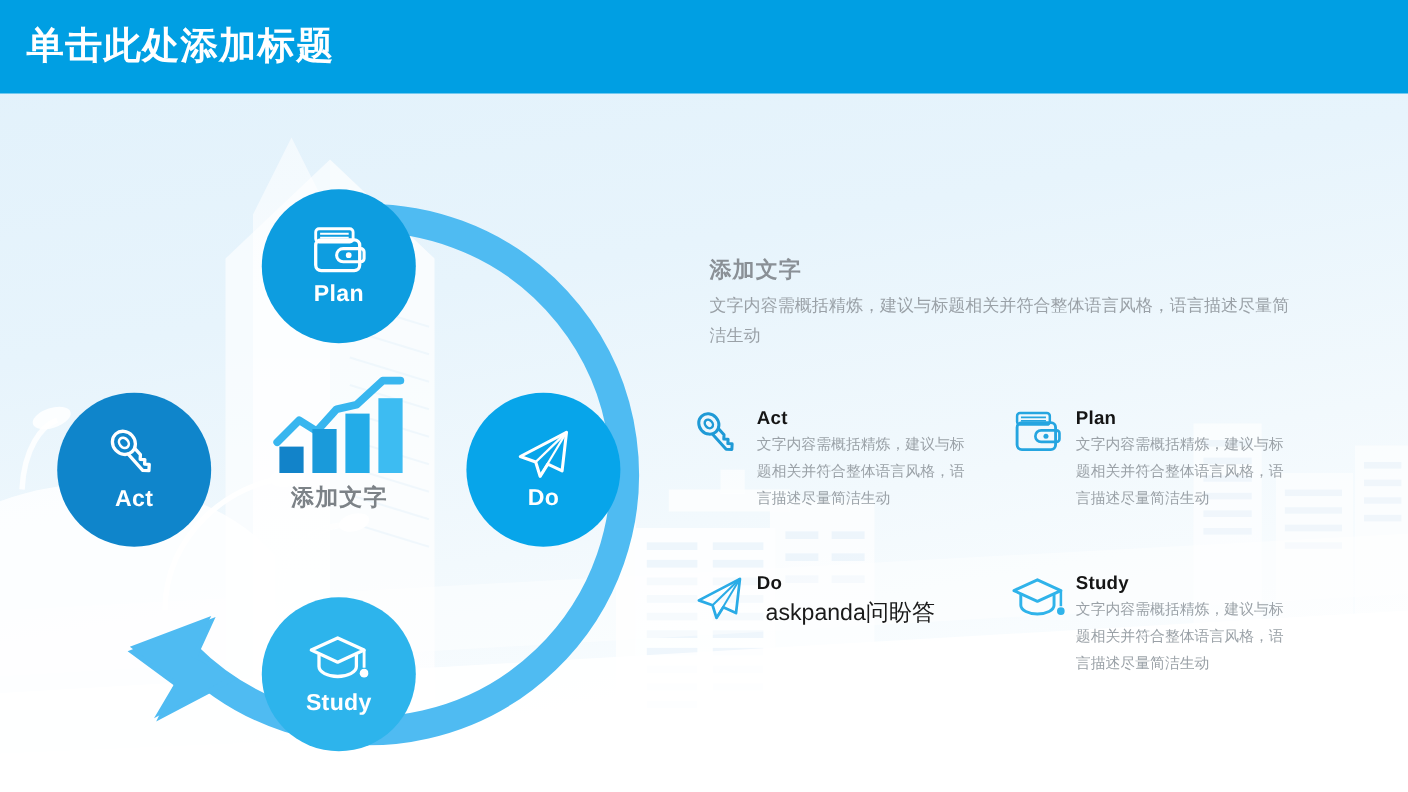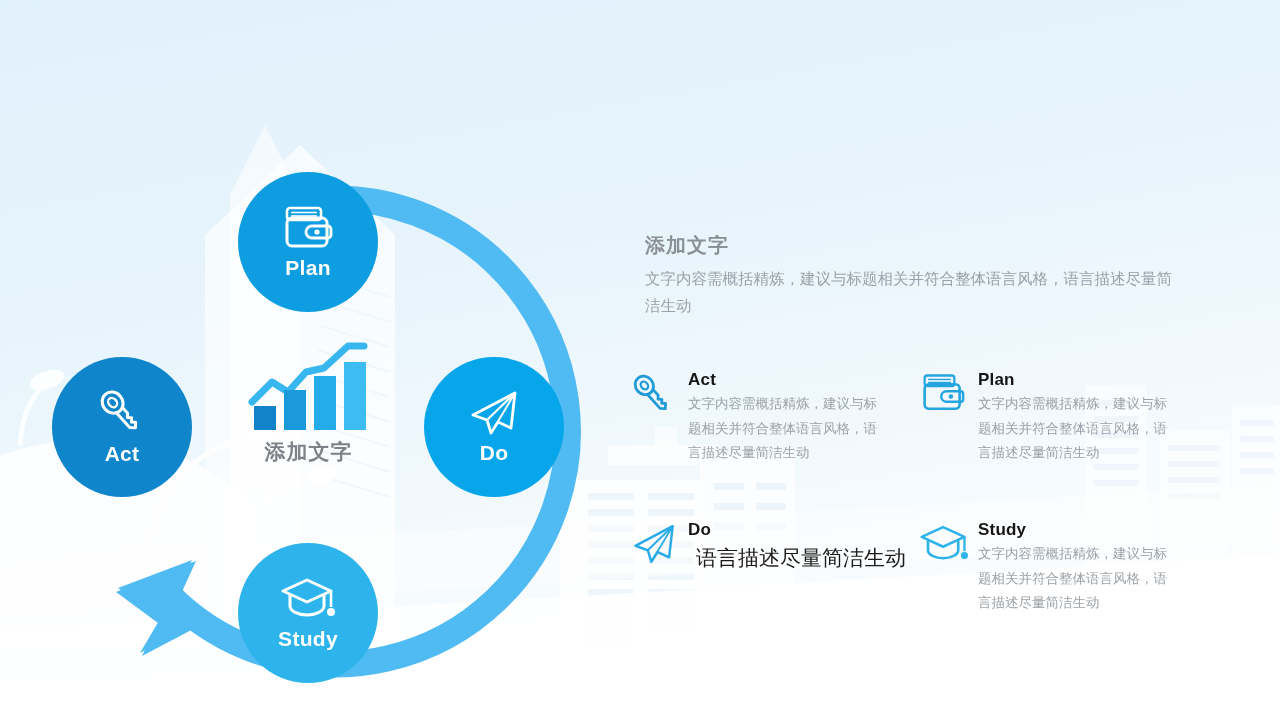--- a/index.html
+++ b/index.html
@@ -263,20 +263,23 @@
         <rect x="1240" y="351" width="34" height="6"></rect>
       <rect x="1240" y="367" width="34" height="6"></rect>
         <rect x="1240" y="383" width="34" height="6"></rect>
     </g>
 
     <path d="M 0,470 L 1280,400 L 1280,455 L 0,530 Z" fill="#ffffff" opacity="0.45"></path>
     <path d="M 0,545 L 1280,470 L 1280,635 L 0,635 Z" fill="#ffffff" opacity="0.88"></path>
     <path d="M 0,600 L 1280,545 L 1280,635 L 0,635 Z" fill="#ffffff" opacity="0.95"></path>
   </svg>
 
+  <div class="header">
+    <div class="header-title">单击此处添加标题</div>
+  </div>
 
   <div class="cycle">
 
     <svg width="580" height="560" viewBox="0 0 580 560">
 
       <path d="M 288 55
                A 233 233 0 1 1 150 451" fill="none" stroke="#4fbbf2" stroke-width="26" stroke-linecap="butt"></path>
 
       <polygon points="96,447 176,416 160,451 196,472 122,511 138,478" fill="#4fbbf2"></polygon>
       <polygon points="98,443 172,415 154,452 190,470 120,508 140,474" fill="#4fbbf2"></polygon>
@@ -389,21 +392,21 @@
     <div class="cell" id="cell-do">
       <span class="cell-icon">
         <svg width="48" height="44" viewBox="0 0 54 48">
           <path d="M 48 4 L 6 26 L 20 31 L 24 44 L 31 33 L 44 39 Z" fill="none" stroke="#2aabe6" stroke-width="2.8" stroke-linejoin="round"></path>
           <path d="M 48 4 L 20 31" fill="none" stroke="#2aabe6" stroke-width="2.2"></path>
           <path d="M 48 4 L 24 44" fill="none" stroke="#2aabe6" stroke-width="2.0"></path>
         </svg>
       </span>
       <div class="cell-text">
         <div class="cell-title">Do</div>
-        <div class="cell-body highlight">语言描述尽量简洁生动</div>
+        <div class="cell-body highlight">askpanda问盼答</div>
       </div>
     </div>
 
     <div class="cell" id="cell-study">
       <span class="cell-icon">
         <svg width="48" height="44" viewBox="0 0 54 48">
           <path d="M 26 5 L 50 16 L 26 27 L 2 16 Z" fill="none" stroke="#2fb3ea" stroke-width="3" stroke-linejoin="round"></path>
           <path d="M 9 20 v 11 c 0 5 8 9 17 9 s 17 -4 17 -9 v -11" fill="none" stroke="#2fb3ea" stroke-width="3" stroke-linejoin="round"></path>
           <line x1="50" y1="16" x2="50" y2="32" stroke="#2fb3ea" stroke-width="2.6"></line>
           <circle cx="50" cy="37" r="4" fill="#2fb3ea"></circle>

